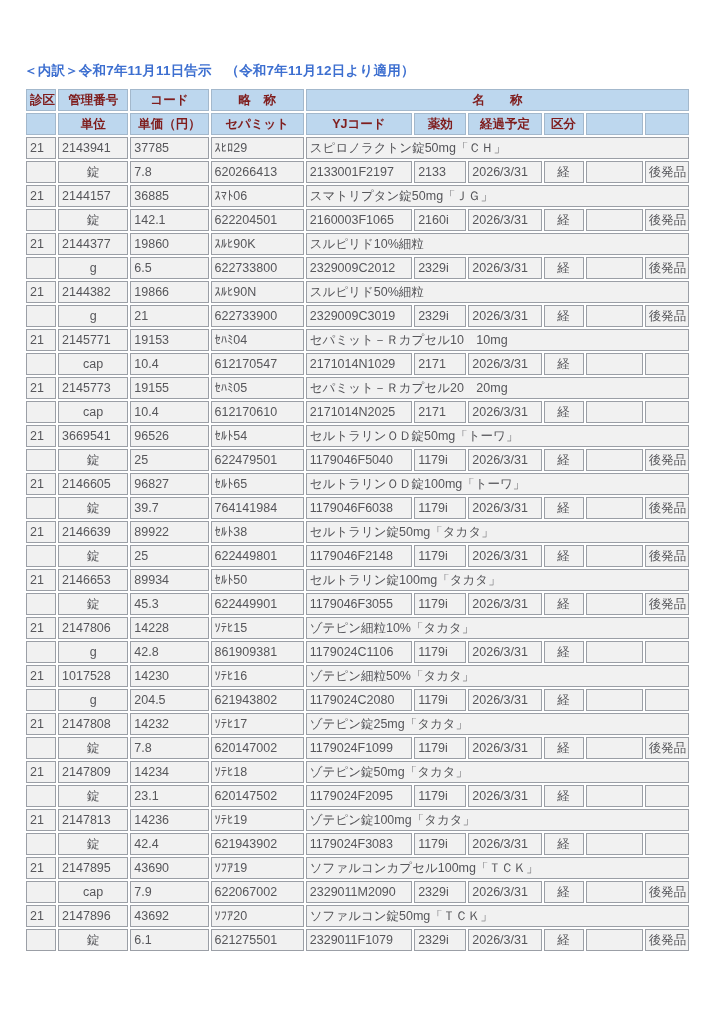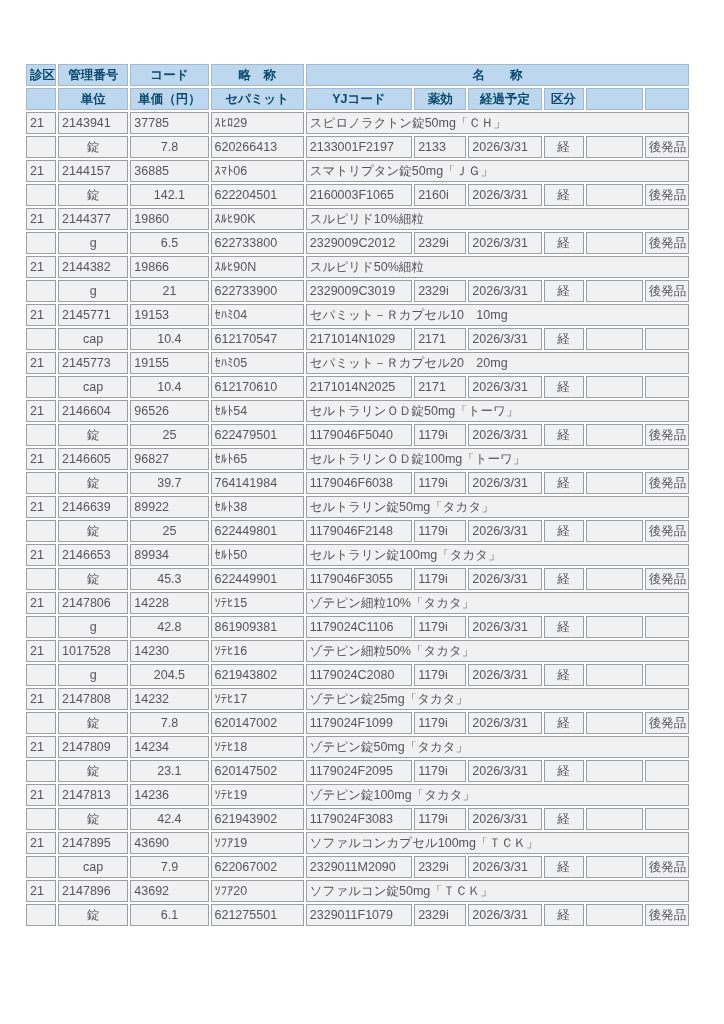--- a/index.html
+++ b/index.html
@@ -37,38 +37,39 @@
     font-size: 12.5px;
     line-height: 18px;
     height: 21px;
     padding: 1px 3px;
     overflow: hidden;
     white-space: nowrap;
   }
   table.price-table th {
     background: #bdd7ee;
     border-color: #a3b8cc;
-    color: #0c4a6e;
+    color: #7f1d1d;
     font-weight: bold;
     text-align: center;
   }
   table.price-table td {
     background: #f1f1f1;
     color: #56565a;
   }
   td.al { text-align: left; }
-  td.ar { text-align: center; }
+  td.ar { text-align: left; }
   td.ac { text-align: center; }
   td.kubun { color: #e60000; text-align: center; }
 </style>
 </head>
 <body>
 
 <div class="page">
 
+  <div class="doc-title">＜内訳＞令和7年11月11日告示　（令和7年11月12日より適用）</div>
 
   <table class="price-table">
     <colgroup>
       <col style="width:30px">
         <col style="width:70px">
         <col style="width:78px">
       <col style="width:93px">
         <col style="width:106px">
         <col style="width:52px">
       <col style="width:73px">
@@ -213,21 +214,21 @@
     <td class="al">2171014N2025</td>
     <td class="al">2171</td>
     <td class="al">2026/3/31</td>
     <td class="kubun">経</td>
     <td class="al"></td>
     <td class="al"></td>
   </tr>
 
   <tr>
     <td class="al">21</td>
-    <td class="al">2146604</td>
+    <td class="al">3669541</td>
     <td class="al">96526</td>
     <td class="al">ｾﾙﾄ54</td>
     <td class="al" colspan="6">セルトラリンＯＤ錠50mg「トーワ」</td>
   </tr>
   <tr>
     <td class="al"></td>
     <td class="ac">錠</td>
     <td class="ar">25</td>
     <td class="al">622479501</td>
     <td class="al">1179046F5040</td>

